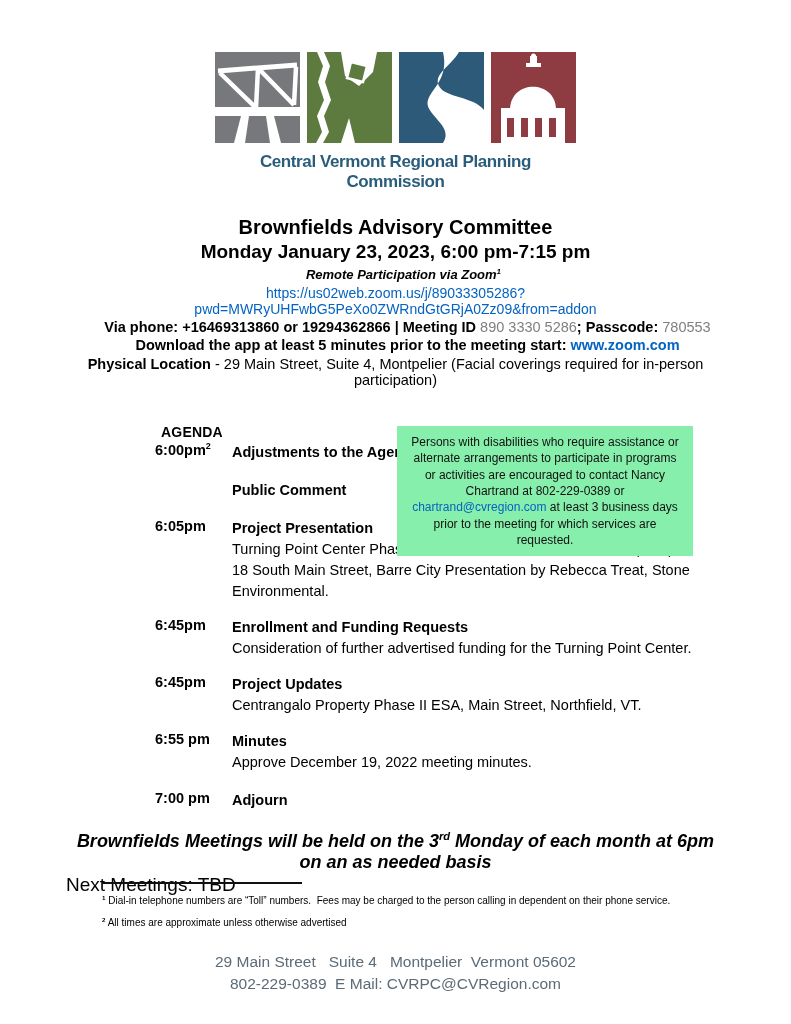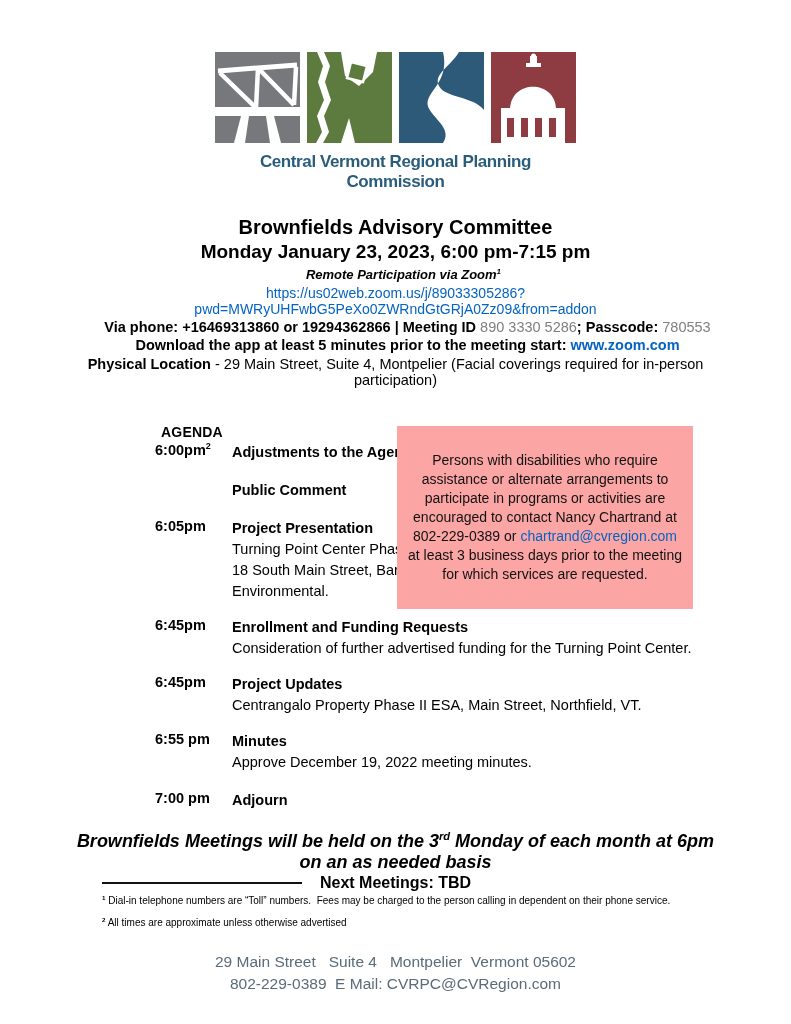--- a/index.html
+++ b/index.html
@@ -76,24 +76,24 @@
   .header-line .doc-link { font-weight: 700; }
   sup { font-size: 0.62em; vertical-align: super; line-height: 0; }
 
   
   .agenda-section { position: relative; margin-top: 10px; }
   .notice-box {
     position: absolute;
     top: 2px;
     right: 32px;
     width: 296px;
-    background: #fca5a5;
-    padding: 25px 10px;
-    text-align: center;
-    font-size: 14px;
+    background: #86efac;
+    padding: 8px 10px;
+    text-align: center;
+    font-size: 12px;
     line-height: 1.36;
     color: #111111;
   }
   .agenda-heading {
     margin: 36px 0 0 95px;
     font-size: 14px;
     font-weight: 700;
     letter-spacing: 0.2px;
   }
   .agenda-row {
@@ -112,23 +112,23 @@
   
   .closing-line {
     margin-top: 20px;
     text-align: center;
     font-size: 18px;
     font-weight: 700;
     font-style: italic;
   }
   .next-meetings {
     margin-top: 1px;
-    text-align: center;
-    font-size: 16px;
-    font-weight: 700;
+    text-align: left;
+    font-size: 19px;
+    font-weight: 400;
   }
 
   
   .footnotes { position: absolute; left: 36px; top: 882px; width: 730px; }
   .footnote-rule { width: 200px; border-top: 2px solid #111; margin-bottom: 6px; }
   .footnote { font-size: 10px; line-height: 22px; white-space: pre-wrap; }
   .footnote sup { font-weight: 700; }
 
   
   .page-footer {

